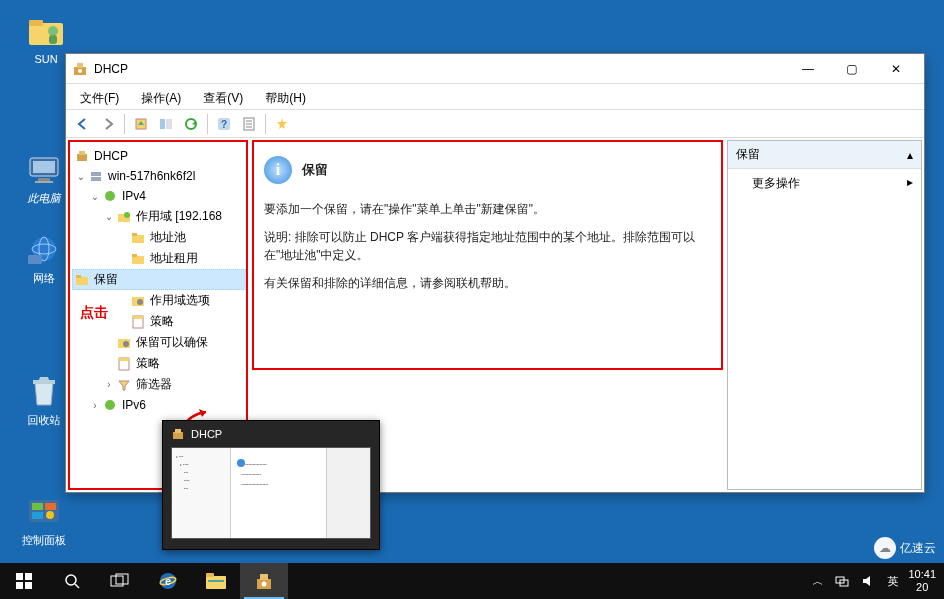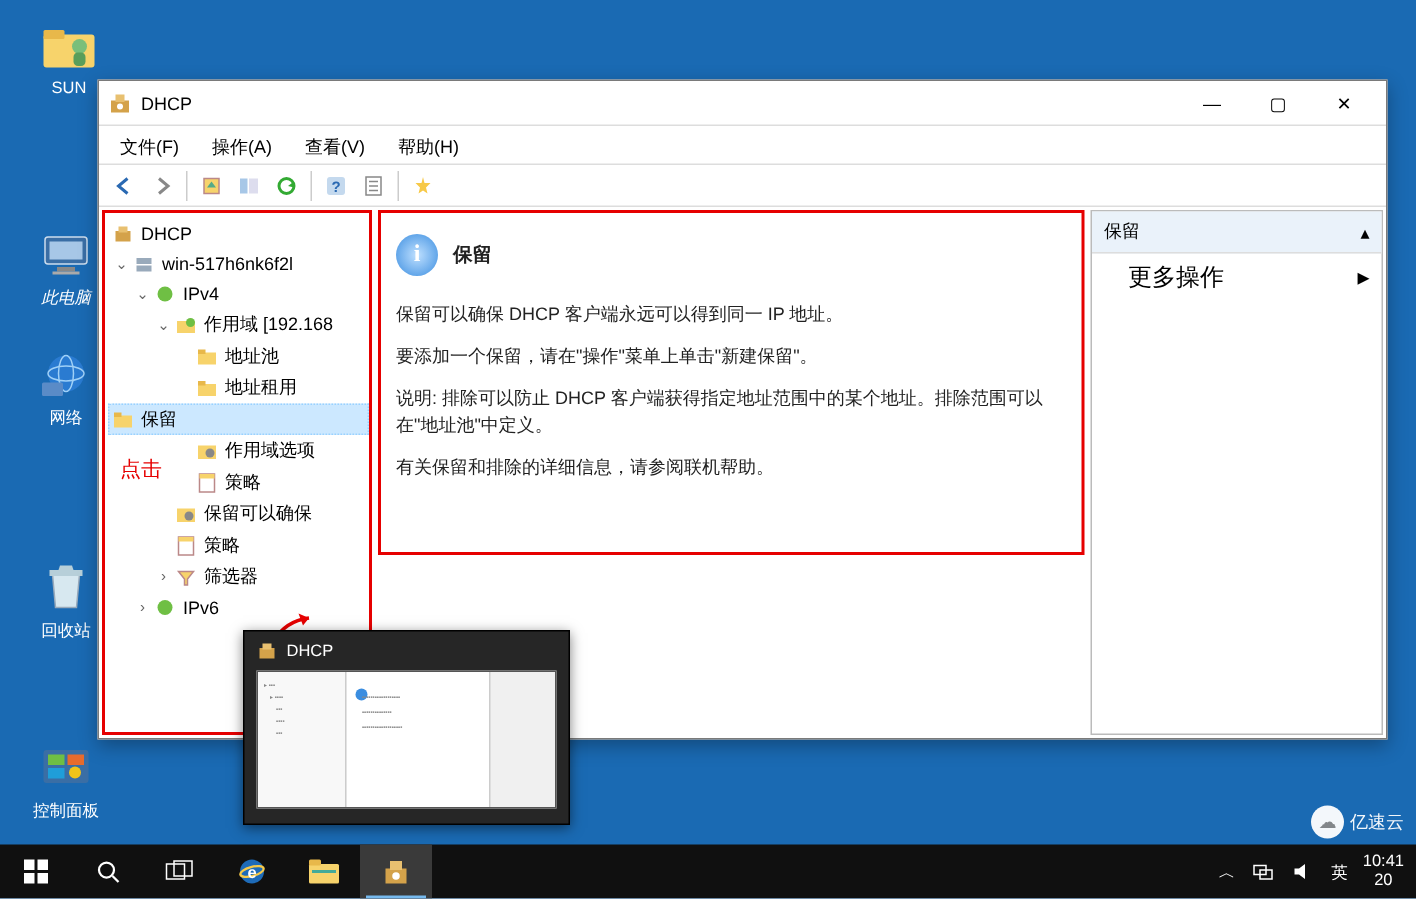--- a/index.html
+++ b/index.html
@@ -33,34 +33,34 @@
 .tree-item { display: flex; align-items: center; padding: 2px 2px; cursor: pointer; white-space: nowrap; }
 .tree-item.selected { background: #cce8ff; border: 1px dotted #99d1ff; padding: 1px 1px; }
 .tw { display: inline-block; width: 14px; text-align: center; font-size: 10px; color: #666; }
 .ni { width: 16px; height: 16px; margin-right: 4px; display: inline-flex; align-items: center; justify-content: center; }
 .indent-0 { padding-left: 2px; }
 .indent-1 { padding-left: 16px; }
 .indent-2 { padding-left: 30px; }
 .indent-3 { padding-left: 44px; }
 .indent-4 { padding-left: 58px; }
 
-.annotation { position: absolute; color: #e60000; font-size: 14px; font-weight: normal; }
+.annotation { position: absolute; color: #e60000; font-size: 14px; font-weight: bold; }
 .arrow-annot { position: absolute; left: 110px; top: 266px; pointer-events: none; }
 
 .content-panel { flex: 1; margin: 2px; }
 .content-box { border: 2px solid #e60000; padding: 14px 14px 14px 10px; height: 230px; font-size: 12px; color: #222; }
 .content-header { display: flex; align-items: center; gap: 10px; margin-bottom: 16px; }
 .info-icon { width: 28px; height: 28px; border-radius: 50%; background: radial-gradient(#bfe0ff,#3a8de0); display: flex; align-items: center; justify-content: center; color: #fff; font-weight: bold; font-size: 16px; font-family: Georgia, serif; }
 .content-title { font-weight: bold; font-size: 13px; }
 .content-box p { margin: 10px 0; line-height: 1.5; }
 
 .actions-panel { width: 195px; margin: 2px; border: 1px solid #bbb; }
 .actions-header { background: #f0f0f0; padding: 5px 8px; font-size: 12px; border-bottom: 1px solid #ddd; font-weight: bold; }
 .actions-sub { background: #eaf2fa; padding: 5px 8px; font-size: 12px; border-bottom: 1px solid #ddd; display: flex; justify-content: space-between; align-items: center; }
-.actions-item { padding: 6px 8px 6px 24px; font-size: 16px; cursor: pointer; display: flex; justify-content: space-between; align-items: flex-start; }
+.actions-item { padding: 6px 8px 6px 24px; font-size: 12px; cursor: pointer; display: flex; justify-content: space-between; align-items: flex-start; }
 
 .thumb-preview { position: absolute; left: 162px; top: 420px; width: 218px; height: 130px; background: #262626; border: 1px solid #000; box-shadow: 0 2px 8px rgba(0,0,0,.5); }
 .thumb-title { color: #fff; font-size: 11px; padding: 6px 8px; display: flex; align-items: center; gap: 6px; }
 .thumb-body { background: #fff; margin: 0 8px 8px; height: 92px; border: 1px solid #555; position: relative; overflow: hidden; }
 .thumb-mini { position: absolute; font-size: 4px; color: #888; }
 
 .taskbar { position: absolute; left: 0; bottom: 0; width: 100%; height: 36px; background: #101010; display: flex; align-items: center; }
 .task-item { width: 48px; height: 36px; display: flex; align-items: center; justify-content: center; cursor: pointer; position: relative; }
 .task-item.active { background: #3a3a3a; }
 .task-item.active::after { content: ""; position: absolute; bottom: 0; left: 4px; right: 4px; height: 2px; background: #76b9ed; }
@@ -343,21 +343,20 @@
           <path d="M26 4 L19 1 L22 9 Z" fill="#e60000"></path>
         </svg>
     </div>
 
     <div class="content-panel">
       <div class="content-box">
         <div class="content-header">
           <div class="info-icon">i</div>
           <div class="content-title">保留</div>
         </div>
-        <p>保留可以确保 DHCP 客户端永远可以得到同一 IP 地址。</p>
         <p>要添加一个保留，请在"操作"菜单上单击"新建保留"。</p>
         <p>说明: 排除可以防止 DHCP 客户端获得指定地址范围中的某个地址。排除范围可以在"地址池"中定义。</p>
         <p>有关保留和排除的详细信息，请参阅联机帮助。</p>
       </div>
     </div>
 
     <div class="actions-panel">
       <div class="actions-sub">
           <span>保留</span>
           <span>▴</span>

